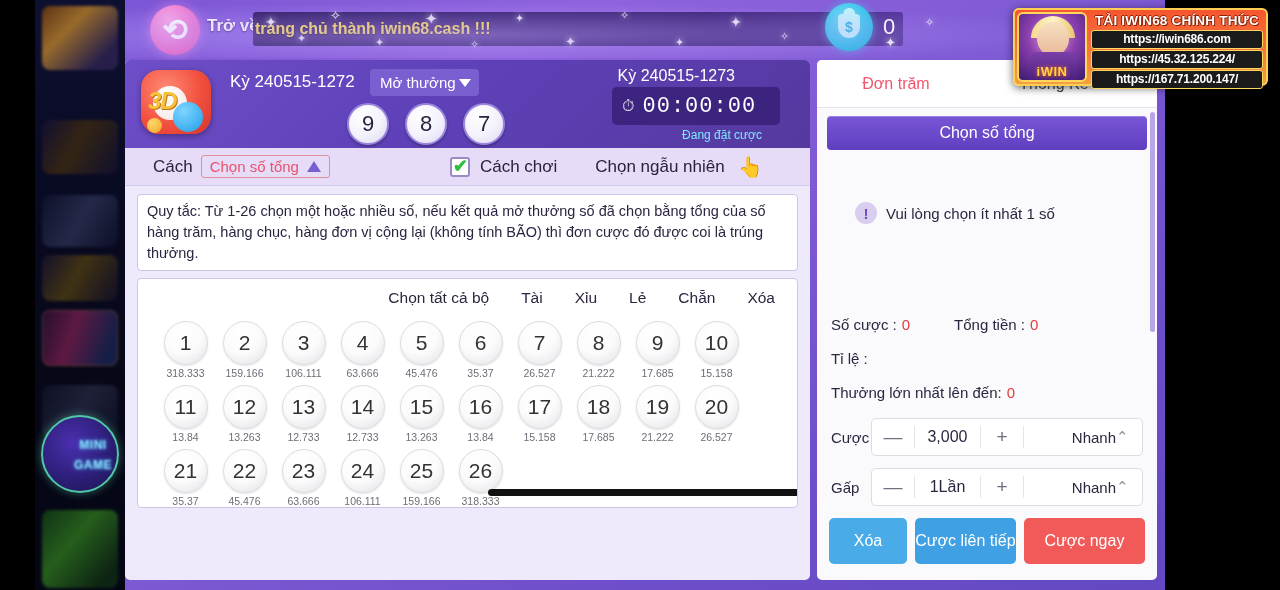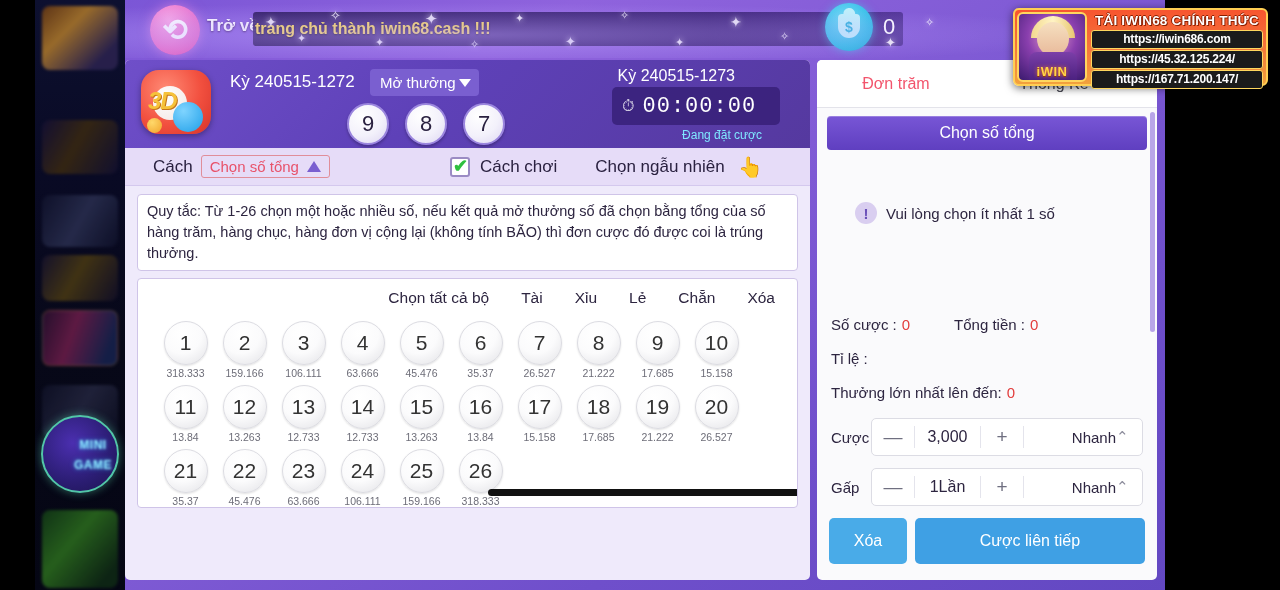--- a/index.html
+++ b/index.html
@@ -553,20 +553,21 @@
           <span class="st-btn">+</span>
           <span class="st-div"></span>
           <span class="st-quick">Nhanh</span>
           <span class="st-caret">⌃</span>
         </span>
       </div>
 
       <div class="actions">
         <div class="act-btn act-clear">Xóa</div>
         <div class="act-btn act-cont">Cược liên tiếp</div>
+        <div class="act-btn act-now">Cược ngay</div>
       </div>
 
       <div class="rp-scroll"></div>
     </div>
 
   </div>
 
   <div class="ad">
     <div class="ad-thumb">
       <div class="ad-hair"></div>

